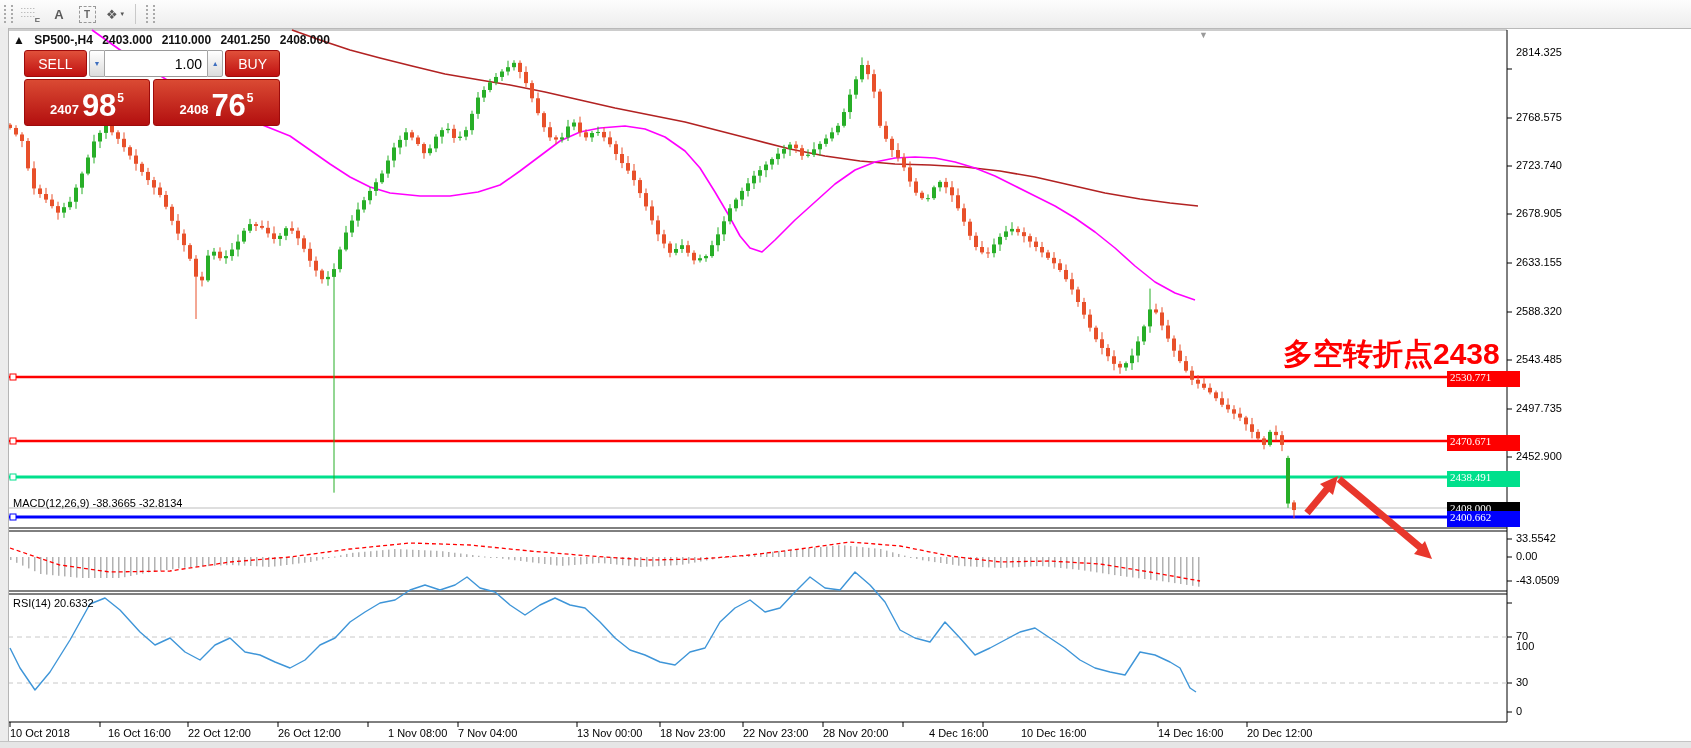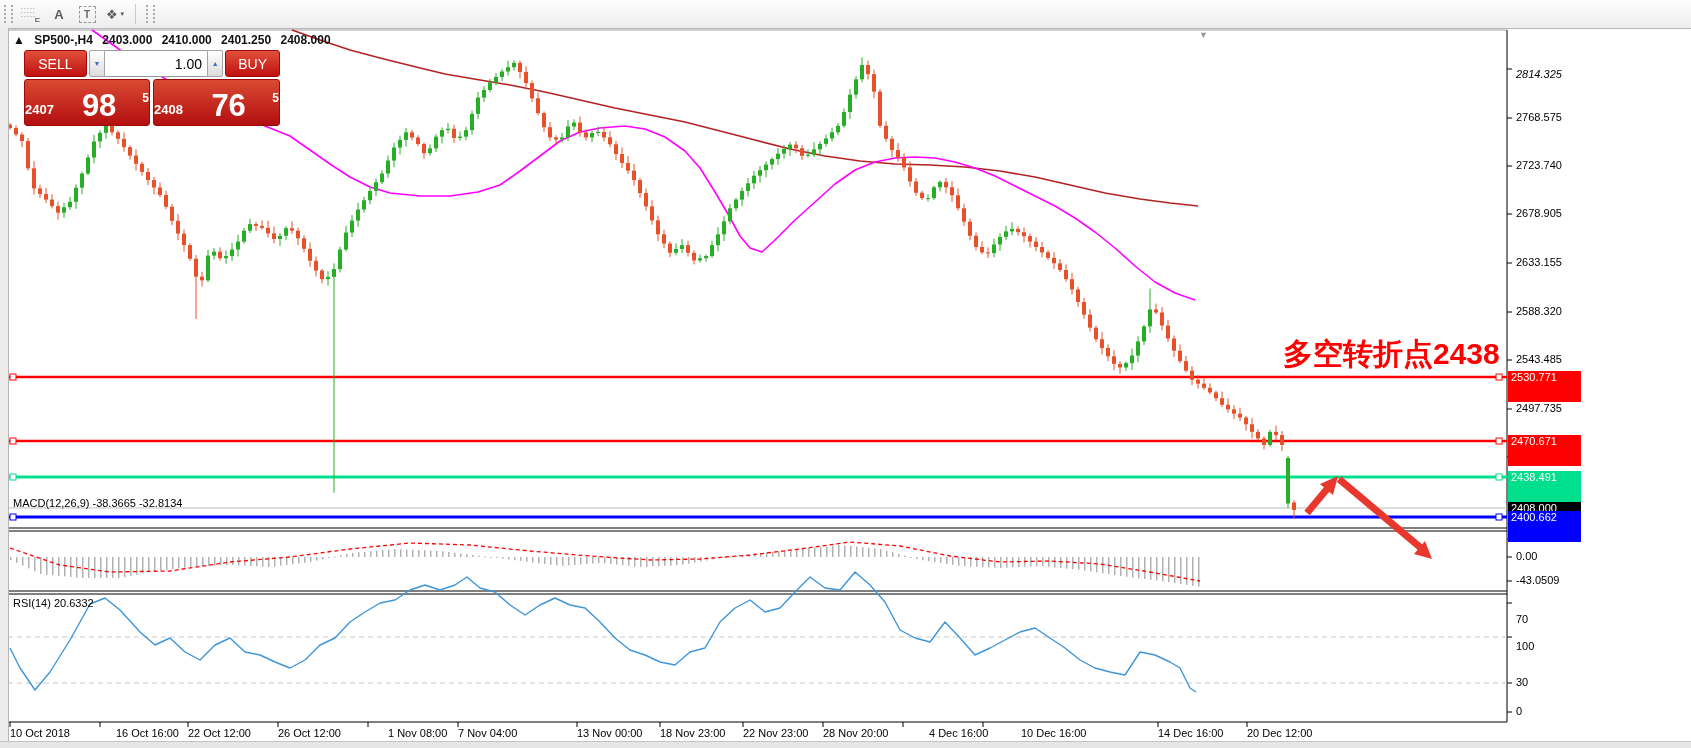--- a/index.html
+++ b/index.html
@@ -22,40 +22,40 @@
       border-radius:2px;margin:0 2px;}
   .tf.active{background:#fbfbfb;border:1px solid #b3b3b3;box-shadow:inset 0 1px 2px rgba(0,0,0,.12);}
   
   #left-strip{position:absolute;left:0;top:28px;width:8px;height:714px;background:#ececec;border-right:1px solid #b5b5b5;}
   #bottom-strip{position:absolute;left:0;top:741px;width:1691px;height:7px;background:#e6e6e6;border-top:1px solid #c4c4c4;}
   
   #symbol-header{position:absolute;left:13px;top:33px;font-size:12px;font-weight:bold;color:#111;}
   #symbol-header span{margin-right:6px;}
   #shift-marker{position:absolute;left:1199px;top:30px;font-size:9px;color:#9a9a9a;}
   .axis-label{position:absolute;left:1516px;font-size:11px;color:#000;white-space:nowrap;}
-  .level-box{position:absolute;left:1508px;width:70px;height:31px;line-height:13px;
-             font-size:11px;color:#fff;padding-left:3px;}
+  .level-box{position:absolute;left:1447px;width:70px;height:16px;line-height:13px;
+             font-size:11px;color:#fff;padding-left:3px;font-family:Liberation Serif, serif;}
   .time-label{position:absolute;top:727px;font-size:11px;color:#000;white-space:nowrap;}
   #macd-label{position:absolute;left:13px;top:497px;font-size:11px;color:#000;}
   #rsi-label{position:absolute;left:13px;top:597px;font-size:11px;color:#000;}
   #annotation{position:absolute;left:1283px;top:334px;font-size:30px;font-weight:bold;color:#ff0000;white-space:nowrap;}
   
   #trade-panel{position:absolute;left:24px;top:50px;width:256px;height:77px;z-index:5;}
   .row1{display:flex;height:27px;}
   .redbtn{background:linear-gradient(#e0503a,#c01111);border:1px solid #9d0b0b;border-radius:3px;
           color:#fff;font-size:14px;display:flex;align-items:center;justify-content:center;}
   #sell-btn{width:68px;}
   #buy-btn{width:59px;margin-left:2px;}
   .spin{width:16px;background:linear-gradient(#fff,#dcdcdc);border:1px solid #a5a5a5;
         display:flex;align-items:center;justify-content:center;font-size:7px;color:#3f6fbf;}
   #vol-input{width:92px;border:1px solid #9a9a9a;border-left:none;border-right:none;
              font-size:14px;text-align:right;padding:0 5px;font-family:inherit;}
   .row2{display:flex;margin-top:2px;height:47px;}
   .pricebox{background:linear-gradient(#da4a33,#b30f0f);border:1px solid #9d0b0b;border-radius:3px;
-            color:#fff;display:flex;align-items:flex-end;justify-content:space-between;padding-bottom:4px;}
+            color:#fff;display:flex;align-items:flex-end;justify-content:center;padding-bottom:4px;}
   #sell-price{width:129px;}
   #buy-price{width:130px;margin-left:3px;}
   .p-small{font-size:13px;font-weight:bold;margin:0 3px 4px 0;}
   .p-big{font-size:31px;font-weight:bold;line-height:30px;}
   .p-sup{font-size:12px;font-weight:bold;margin:0 0 16px 1px;}
   svg{position:absolute;left:0;top:0;}
 </style>
 </head>
 <body>
 <div id="app">
@@ -775,21 +775,21 @@
     <div class="grip"></div>
   </div>
 
   <div id="left-strip"></div>
   <div id="bottom-strip"></div>
 
   <div id="symbol-header">
     <span>▲</span>
     <span>SP500-,H4</span>
     <span>2403.000</span>
-    <span>2410.000</span>
+    <span>2110.000</span>
     <span>2401.250</span>
     <span>2408.000</span>
   </div>
   <div id="shift-marker">▼</div>
 
   <div id="trade-panel">
     <div class="row1">
       <div class="redbtn" id="sell-btn">SELL</div>
       <div class="spin" style="margin-left:2px;border-radius:2px 0 0 2px;">▼</div>
       <input id="vol-input" value="1.00" style="">
@@ -809,45 +809,45 @@
       </div>
     </div>
   </div>
 
   <div id="macd-label">MACD(12,26,9) -38.3665 -32.8134</div>
   <div id="rsi-label">RSI(14) 20.6332</div>
 
   <div id="annotation">多空转折点2438</div>
 
   <div id="axis-labels">
-      <div class="axis-label" style="top: 68px; font-style: italic;">2814.325</div>
+      <div class="axis-label" style="top: 46px;">2814.325</div>
       <div class="axis-label" style="top: 111px;">2768.575</div>
       <div class="axis-label" style="top: 159px;">2723.740</div>
       <div class="axis-label" style="top: 207px;">2678.905</div>
       <div class="axis-label" style="top: 256px;">2633.155</div>
       <div class="axis-label" style="top: 305px;">2588.320</div>
       <div class="axis-label" style="top: 353px;">2543.485</div>
       <div class="axis-label" style="top: 402px;">2497.735</div>
       <div class="axis-label" style="top: 450px;">2452.900</div>
       <div class="axis-label" style="top: 532px;">33.5542</div>
       <div class="axis-label" style="top: 550px;">0.00</div>
       <div class="axis-label" style="top: 574px;">-43.0509</div>
       <div class="axis-label" style="top: 596px; margin-top: 44px;">100</div>
-      <div class="axis-label" style="top: 613px;">70</div>
+      <div class="axis-label" style="top: 630px;">70</div>
       <div class="axis-label" style="top: 676px;">30</div>
       <div class="axis-label" style="top: 705px;">0</div>
       <div class="level-box" style="top: 371px; background: rgb(254, 0, 0);">2530.771</div>
       <div class="level-box" style="top: 435px; background: rgb(254, 0, 0);">2470.671</div>
       <div class="level-box" style="top: 471px; background: rgb(0, 224, 140);">2438.491</div>
       <div class="level-box" style="top: 502px; background: rgb(0, 0, 0);">2408.000</div>
       <div class="level-box" style="top: 511px; background: rgb(0, 0, 254);">2400.662</div>
     </div>
   <div id="time-labels">
       <div class="time-label" style="left: 10px;">10 Oct 2018</div>
-      <div class="time-label" style="left: 116px;">16 Oct 16:00</div>
+      <div class="time-label" style="left: 108px;">16 Oct 16:00</div>
       <div class="time-label" style="left: 188px;">22 Oct 12:00</div>
       <div class="time-label" style="left: 278px;">26 Oct 12:00</div>
       <div class="time-label" style="left: 388px;">1 Nov 08:00</div>
       <div class="time-label" style="left: 458px;">7 Nov 04:00</div>
       <div class="time-label" style="left: 577px;">13 Nov 00:00</div>
       <div class="time-label" style="left: 660px;">18 Nov 23:00</div>
       <div class="time-label" style="left: 743px;">22 Nov 23:00</div>
       <div class="time-label" style="left: 823px;">28 Nov 20:00</div>
       <div class="time-label" style="left: 929px;">4 Dec 16:00</div>
       <div class="time-label" style="left: 983px; margin-left: 38px;">10 Dec 16:00</div>

